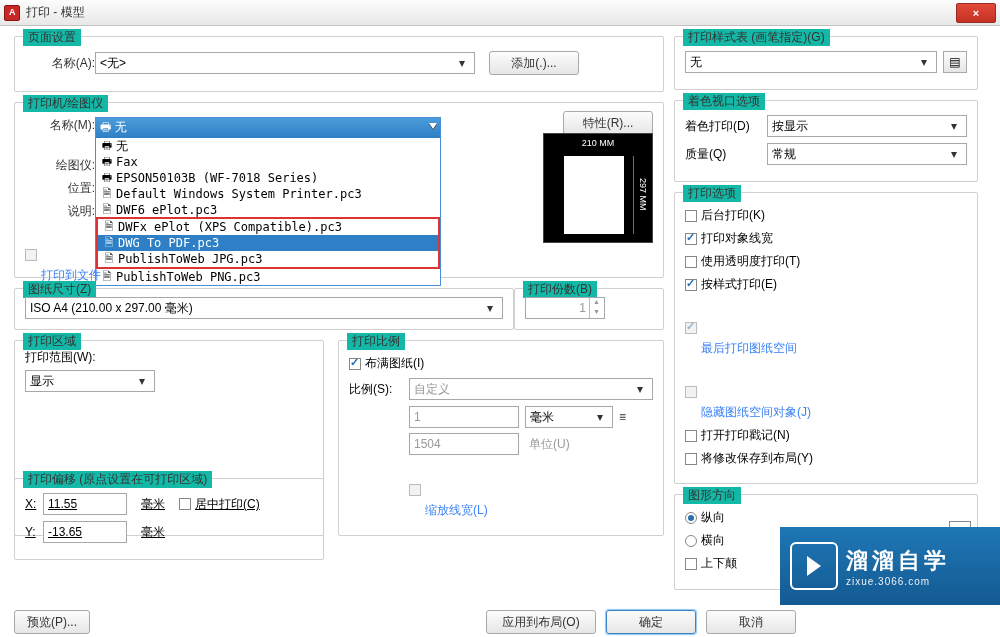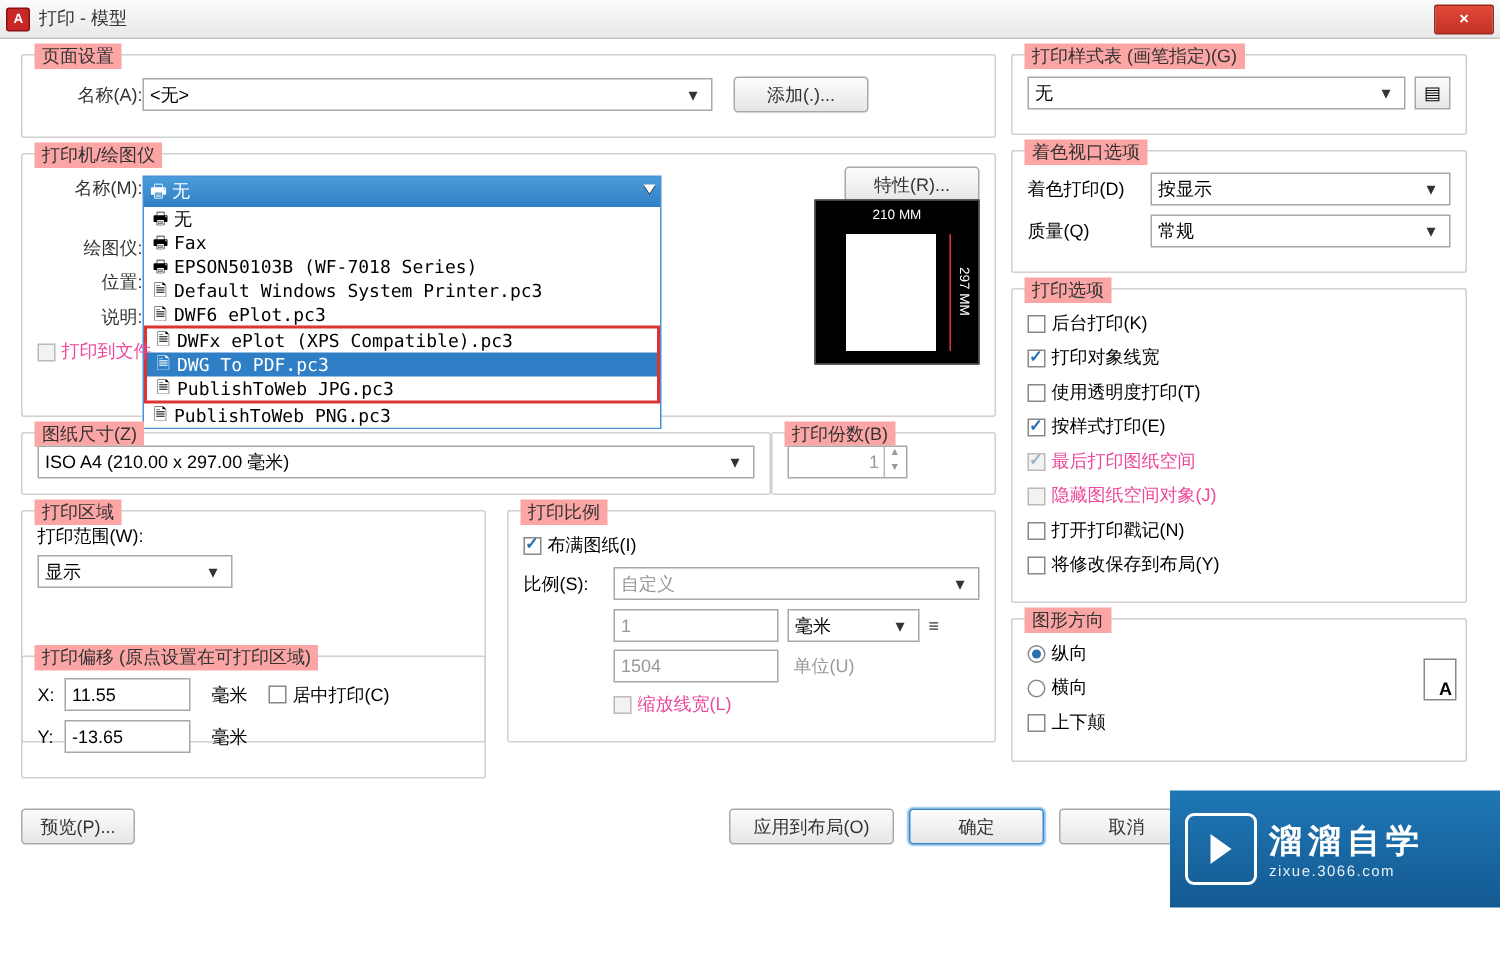--- a/index.html
+++ b/index.html
@@ -8,21 +8,21 @@
   .app-icon { width: 16px; height: 16px; background: #c72727; border: 1px solid #8a1212; border-radius: 2px; display: inline-block; margin-right: 6px; position: relative; }
   .app-icon::after { content: "A"; color: #fff; font-size: 9px; position: absolute; top: 1px; left: 4px; font-weight: bold; }
   .title-text { flex: 1; color: #333; }
   .close-btn { width: 40px; height: 20px; background: linear-gradient(#e24a3a,#c43124); color: #fff; text-align: center; line-height: 18px; border: 1px solid #9a2a1f; border-radius: 2px; font-weight: bold; font-size: 11px; }
 
   .client { display: flex; align-items: flex-start; padding: 10px 14px 4px 14px; }
   .left-col { width: 650px; }
   .right-col { width: 304px; margin-left: 10px; }
 
   fieldset, .groupbox { border: 1px solid #d0d0d0; border-radius: 2px; margin-bottom: 10px; padding: 8px 10px 10px 10px; position: relative; }
-  .group-title { position: absolute; top: -8px; left: 8px; background: #fca5a5; padding: 0 5px; color: #333; }
+  .group-title { position: absolute; top: -8px; left: 8px; background: #14b8a6; padding: 0 5px; color: #333; }
 
   .row { display: flex; align-items: center; margin: 6px 0; }
   .lbl { color: #333; width: 70px; text-align: right; }
   .lbl-short { width: 70px; }
   .combo, .textbox, .spin { height: 22px; border: 1px solid #a8a8a8; background: #fff; font-size: 12px; padding: 0 4px; display: flex; align-items: center; position: relative; }
   .combo { justify-content: space-between; }
   .combo .arrow { width: 16px; text-align: center; color: #333; }
   .textbox { }
   .btn { height: 24px; padding: 0 12px; border: 1px solid #a8a8a8; background: linear-gradient(#fcfcfc,#e6e6e6); border-radius: 3px; display: inline-flex; align-items: center; justify-content: center; color: #333; }
   .btn.default { border: 1px solid #3a84c7; box-shadow: 0 0 1px 1px #8fc6ef; }
@@ -47,21 +47,21 @@
 
   .two-col { display: flex; gap: 14px; }
   .col-a { width: 310px; }
   .col-b { flex: 1; }
 
   .checkbox { display: inline-flex; align-items: center; gap: 4px; }
   .checkbox .box { width: 12px; height: 12px; border: 1px solid #888; background: #fff; display: inline-block; position: relative; }
   .checkbox .box.checked::after { content: "✓"; color: #2a6fb0; position: absolute; top: -3px; left: 0; font-size: 11px; font-weight: bold; }
   .checkbox .box.disabled { border-color: #bbb; background: #f2f2f2; }
   .checkbox .box.checked.disabled::after { color: #9ab6cf; }
-  .checkbox .lbl-txt.disabled { color: #ec4899; }
+  .checkbox .lbl-txt.disabled { color: #3b82f6; margin-top: 41px; }
 
   .radio { display: inline-flex; align-items: center; gap: 4px; }
   .radio .dot { width: 12px; height: 12px; border: 1px solid #888; border-radius: 50%; position: relative; background: #fff; }
   .radio .dot.on::after { content:""; position:absolute; width:6px; height:6px; background:#2a6fb0; border-radius:50%; top:2px; left:2px; }
 
   .footer { display: flex; gap: 10px; align-items: center; padding: 6px 14px; justify-content: flex-start; }
   .footer .spacer { flex: 1; }
 
   .watermark { position: absolute; right: 0; bottom: 32px; width: 220px; height: 78px; background: linear-gradient(#1e77b5,#145a92); color: #fff; display: flex; align-items: center; padding: 8px 10px; gap: 8px; }
   .wm-logo { width: 48px; height: 48px; border: 2px solid #fff; border-radius: 6px; display: flex; align-items: center; justify-content: center; }
@@ -231,21 +231,21 @@
         </div>
         <div class="row" style="padding-left:60px;">
           <span class="checkbox">
             <span class="box disabled"></span>
             <span class="lbl-txt disabled">缩放线宽(L)</span>
           </span>
         </div>
       </div>
     </div>
 
-    <div class="groupbox" style="width:310px; margin-top:-68px;">
+    <div class="groupbox" style="width:310px; margin-top:-68px;text-decoration:underline;">
       <span class="group-title">打印偏移 (原点设置在可打印区域)</span>
       <div class="row">
         <span style="width:18px;">X:</span>
         <div class="textbox" style="width:84px;">
             <span>11.55</span>
           </div>
         <span style="margin:0 14px;">毫米</span>
         <span class="checkbox">
           <span class="box"></span>
           <span>居中打印(C)</span>

